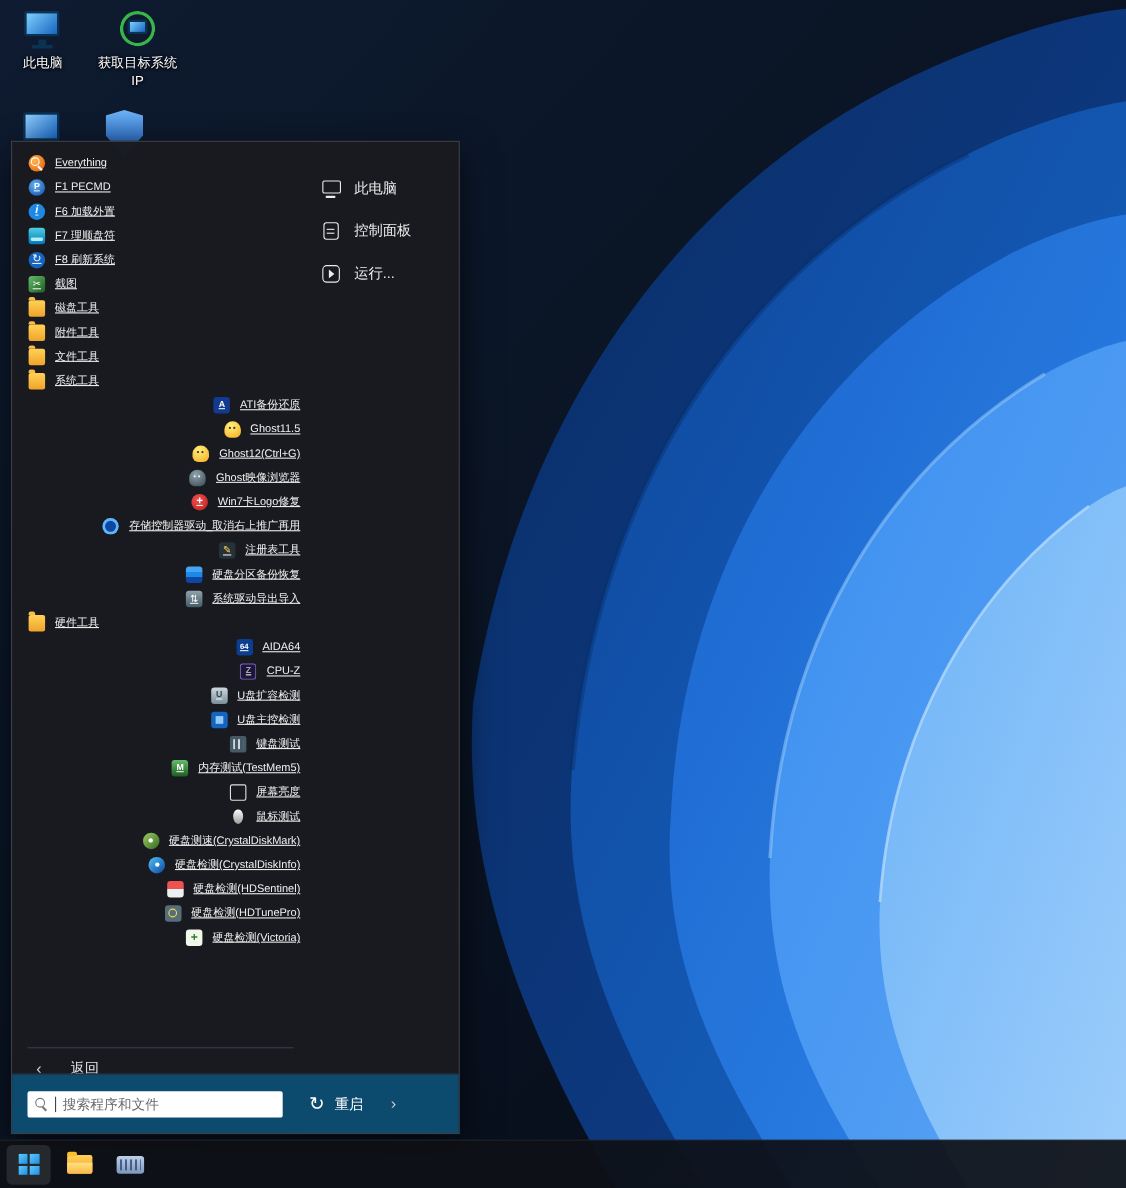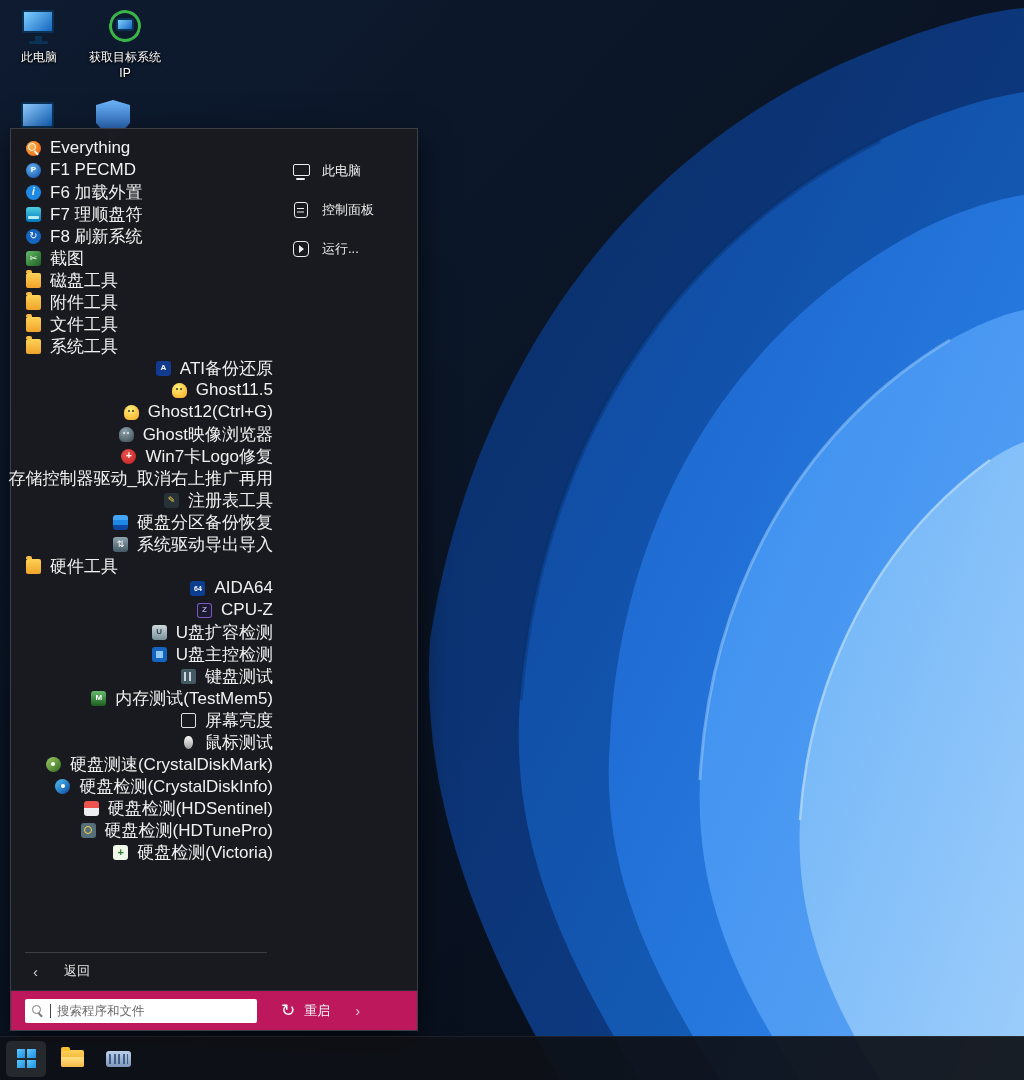--- a/index.html
+++ b/index.html
@@ -28,22 +28,22 @@
     background:linear-gradient(135deg,#90caf9,#1565c0); border:2px solid #0a3254; border-radius:2px; }
   #partial-shield { left:96px; top:100px; width:34px; height:42px;
     background:linear-gradient(180deg,#6db3f7,#0d47a1);
     clip-path:polygon(50% 0,100% 12%,100% 55%,50% 100%,0 55%,0 12%); }
 
   
   #menu { position:absolute; left:10px; top:128px; width:408px; height:903px; z-index:10;
     background:rgba(26,27,32,0.975); border:1px solid #3c3f46;
     box-shadow:0 10px 30px rgba(0,0,0,.65); color:#ececec; }
   .col-left { position:absolute; left:0; top:8px; width:262px; }
-  .mrow { display:flex; align-items:center; height:22px; padding-left:15px; font-size:17px;
-    white-space:nowrap; cursor:default; }
+  .mrow { display:flex; align-items:center; height:22px; padding-left:15px; font-size:10px;
+    white-space:nowrap; cursor:default;text-decoration:underline; }
   .sub .mrow { padding-left:28px;justify-content:flex-end; }
   .mlabel { color:#f1f1f1; }
 
   .mi { width:15px; height:15px; flex:0 0 15px; margin-right:9px; border-radius:3px; position:relative;
     display:inline-flex; align-items:center; justify-content:center;
     font-size:9px; font-weight:bold; color:#fff; line-height:1; }
 
   .icon-everything { background:radial-gradient(circle at 35% 35%,#ffb74d,#e65100); border-radius:50%; }
   .icon-everything::before { content:""; position:absolute; top:2px; left:2px; width:6px; height:6px;
     border:1.5px solid #fff; border-radius:50%; }
@@ -129,21 +129,21 @@
     background:#ececec; box-shadow:0 3.5px 0 #ececec; }
   .ric-run::before { content:""; position:absolute; inset:2px; border:1.6px solid #ececec;
     border-radius:4px; }
   .ric-run::after { content:""; position:absolute; left:7.5px; top:6px; border-left:5px solid #ececec;
     border-top:4px solid transparent; border-bottom:4px solid transparent; }
 
   
   .menu-back { position:absolute; left:14px; bottom:50px; width:242px; border-top:1px solid #3a3d44;
     padding-top:9px; display:flex; align-items:center; color:#e5e5e5; font-size:13px; cursor:default; }
   .back-chevron { font-size:15px; margin-left:8px; margin-right:26px; color:#cfcfcf; }
-  .menu-bottom { position:absolute; left:0; right:0; bottom:0; height:40px; background:#be185d;
+  .menu-bottom { position:absolute; left:0; right:0; bottom:0; height:54px; background:#0c4a6e;
     border-top:1px solid #2a2c31; display:flex; align-items:center; padding:0 14px; }
   .search-box { width:232px; height:24px; background:#fff; border-radius:2px; display:flex;
     align-items:center; padding:0 7px; gap:6px; }
   .sglyph { width:12px; height:12px; position:relative; flex:0 0 12px; }
   .sglyph::before { content:""; position:absolute; top:0; left:0; width:7px; height:7px;
     border:1.5px solid #7a7a7a; border-radius:50%; }
   .sglyph::after { content:""; position:absolute; bottom:1px; right:1px; width:5px; height:1.5px;
     background:#7a7a7a; transform:rotate(45deg); }
   .caret { width:1px; height:14px; background:#444; flex:0 0 1px; }
   .search-box input { border:none; outline:none; background:transparent; width:100%;

